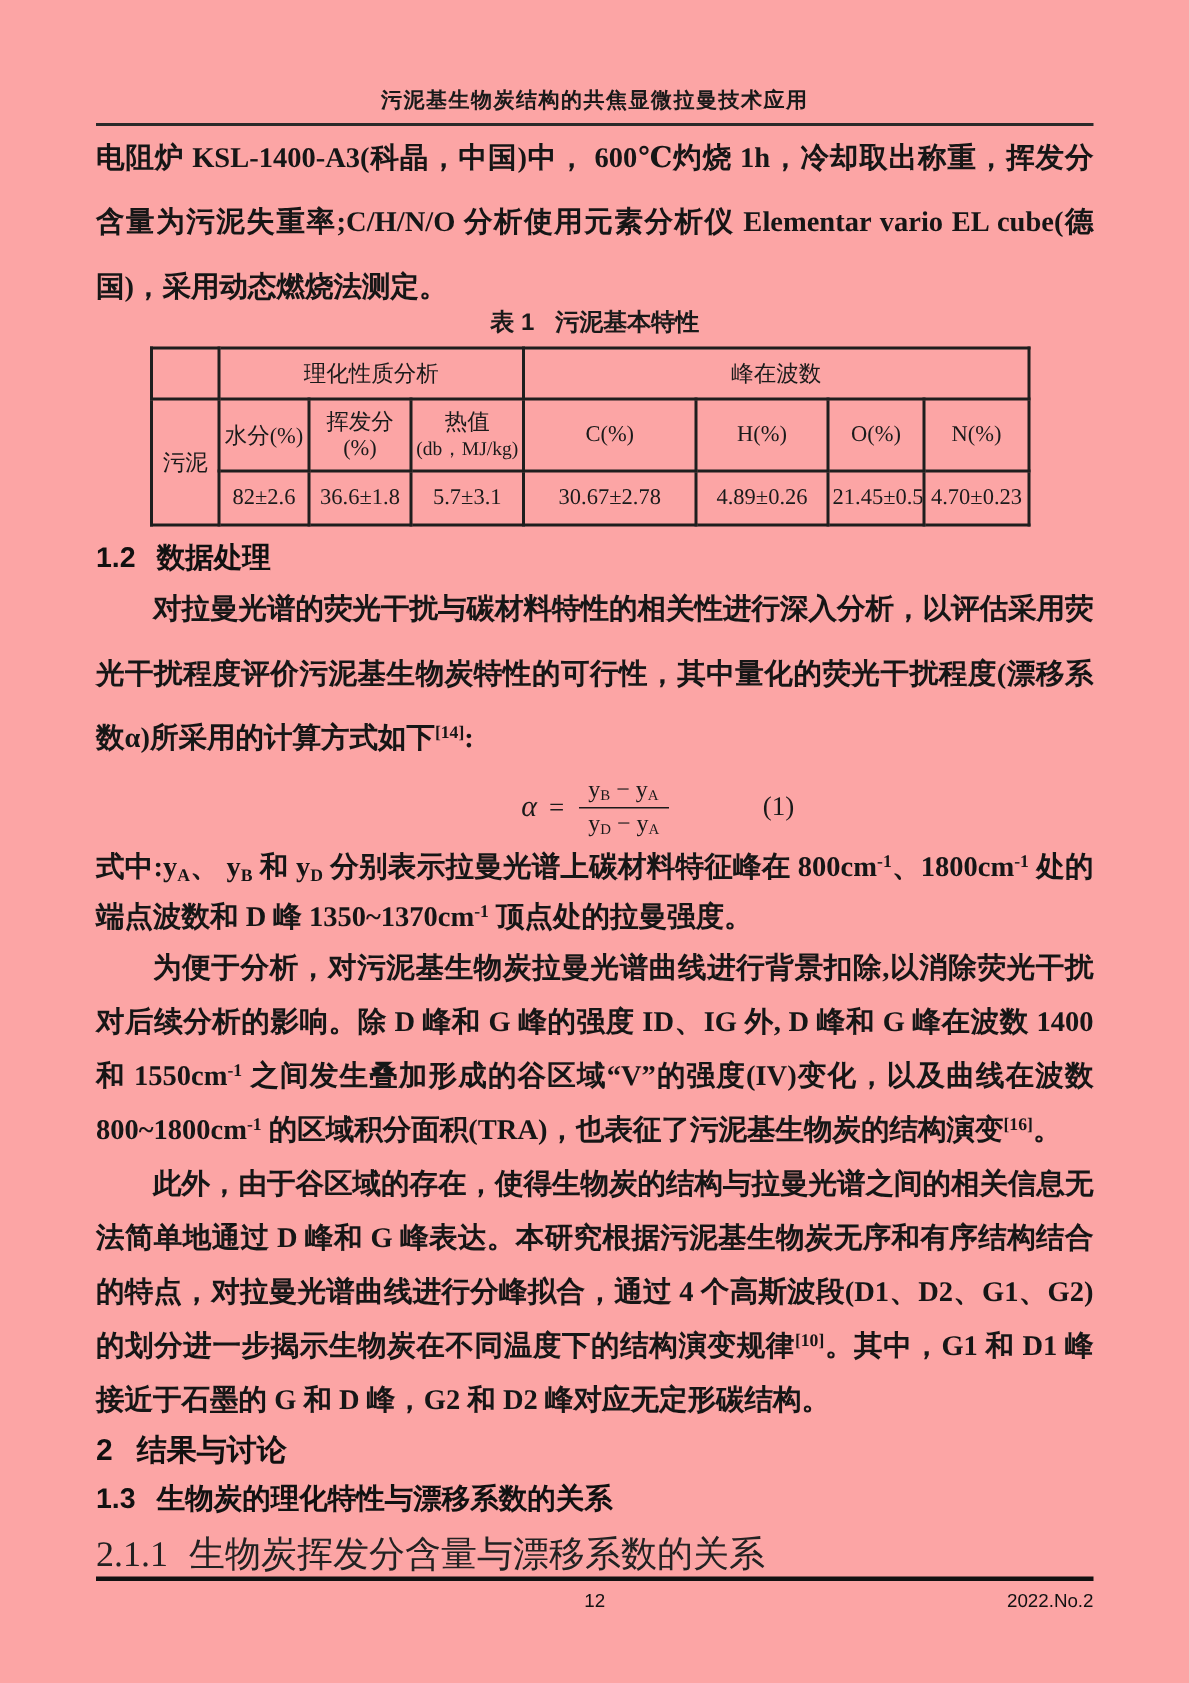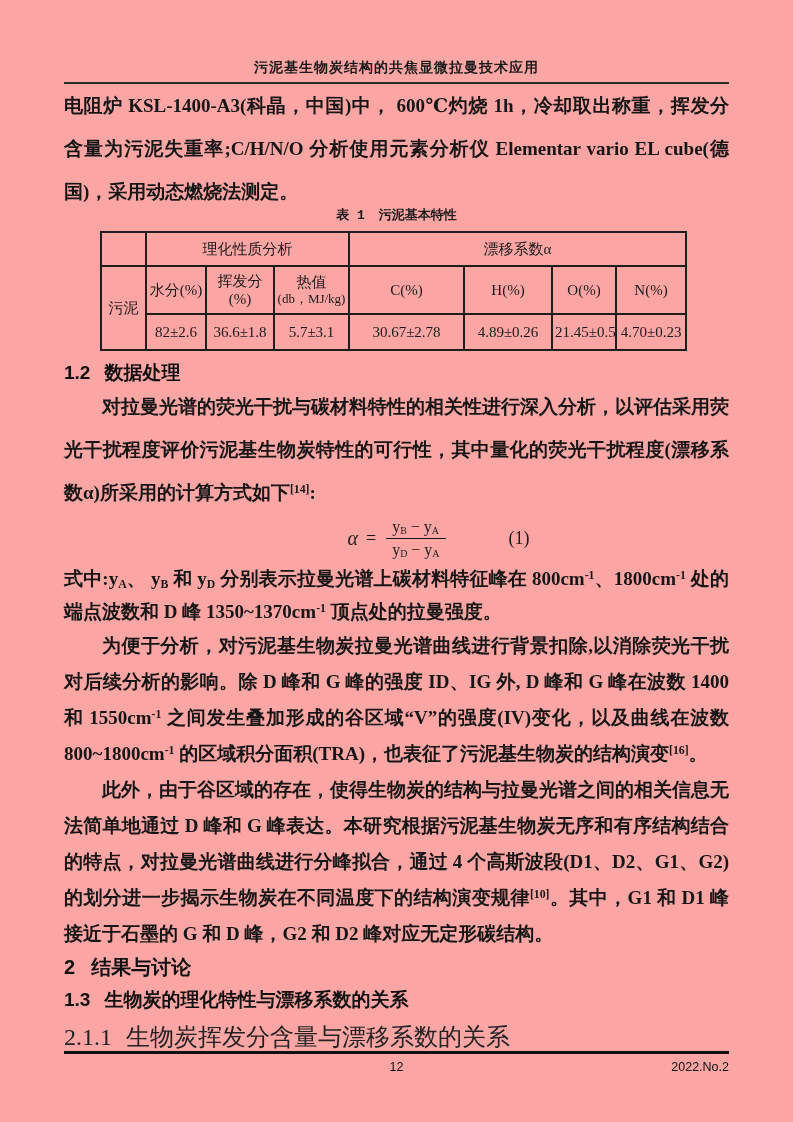--- a/index.html
+++ b/index.html
@@ -43,22 +43,22 @@
     line-height:0;
     vertical-align:baseline;
     position:relative;
   }
   sup{top:-0.55em;}
   sub{top:0.28em;}
   
   .tbl-caption{
     margin-top:-6px;
     text-align:center;
-    font-family:Liberation Mono, monospace;
-    font-size:13px;
+    font-family:Liberation Sans, sans-serif;
+    font-size:16px;
     line-height:18px;
     font-weight:700;
   }
   .tbl-caption .cap-prefix{margin-right:14px;}
   table.basic{
     margin:6px 0 0 36px;
     width:586px;
     table-layout:fixed;
     border-collapse:collapse;
   }
@@ -159,21 +159,21 @@
         <col style="width:75px">
           <col style="width:115px">
           <col style="width:88px">
         <col style="width:64px">
           <col style="width:70px">
       </colgroup>
       <tbody>
         <tr class="row-group">
           <td></td>
           <td colspan="3">理化性质分析</td>
-          <td colspan="4">漂移系数α</td>
+          <td colspan="4">峰在波数</td>
         </tr>
         <tr class="row-head">
           <td rowspan="2">污泥</td>
           <td>水分(%)</td>
           <td>挥发分(%)</td>
           <td>
             <div class="cell-main">热值</div>
             <div class="cell-sub">(db，MJ/kg)</div>
           </td>
           <td>C(%)</td>

